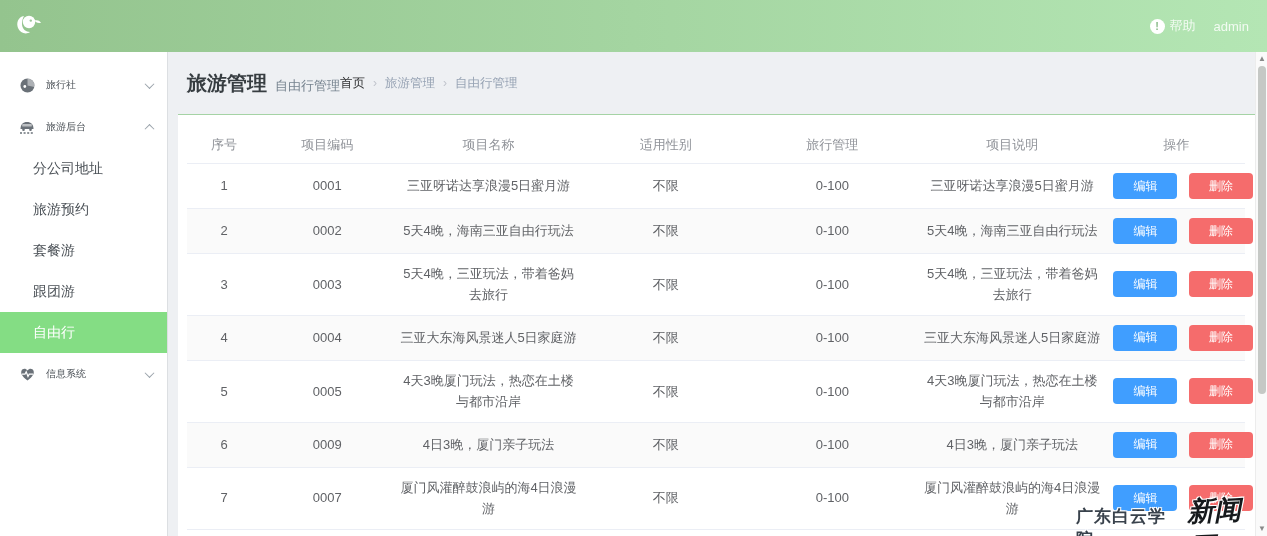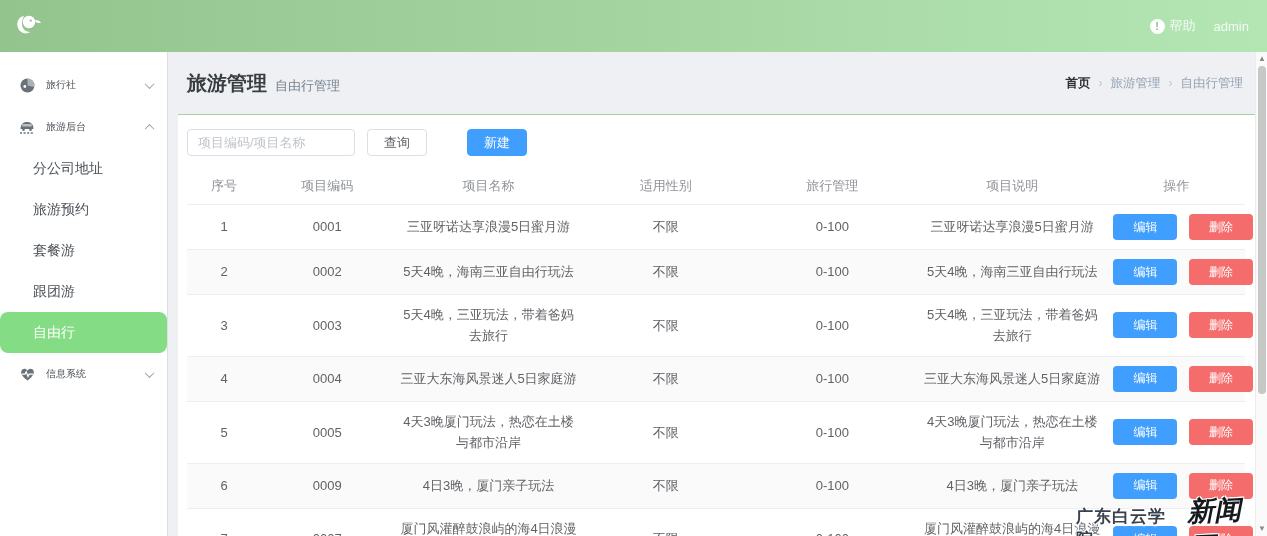--- a/index.html
+++ b/index.html
@@ -20,28 +20,28 @@
   .content { flex:1; min-width:0; }
 
   
   .nav-item { height:42px; display:flex; align-items:center; padding:0 14px 0 18px; color:#4a5056; cursor:pointer; }
   .nav-item .icon { width:18px; height:18px; margin-right:10px; display:flex; align-items:center; justify-content:center; }
   .nav-item .lbl { flex:1; font-size:10px; }
   .chev { width:7px; height:7px; border-right:1.5px solid #9aa3ab; border-bottom:1.5px solid #9aa3ab; }
   .chev-down { transform:rotate(45deg) translate(-1px,-1px); }
   .chev-up { transform:rotate(-135deg) translate(-1px,-1px); }
   .sub-item { height:41px; display:flex; align-items:center; padding-left:33px; color:#4a5056; font-size:14px; cursor:pointer; }
-  .sub-item.active { background:#84dd84; color:#fff;border-radius:8px; }
-
-  
-  .page-head { height:62px; display:flex; align-items:center; justify-content:space-between; padding:0 24px 0 19px; }
+  .sub-item.active { background:#84dd84; color:#fff; }
+
+  
+  .page-head { height:62px; display:flex; align-items:center; padding:0 24px 0 19px; }
   .page-title { font-size:20px; color:#373d41; font-weight:bold; }
   .page-sub { font-size:13px; color:#76838f; margin-left:8px; font-weight:normal; }
   .breadcrumb { display:flex; align-items:center; gap:8px; font-size:12.5px; color:#97a3b4; }
-  .breadcrumb .bc-home { color:#303133; font-weight:bold; cursor:pointer; }
+  .breadcrumb .bc-home { color:#303133; font-weight:normal; cursor:pointer; }
   .breadcrumb .bc-mid { cursor:pointer; }
   .breadcrumb .sep { color:#c0c4cc; font-size:12px; }
 
   
   .card { background:#fff; border-top:1px solid #a5d3a5; margin:0 12px 0 10px; height:430px; padding:14px 10px 0 9px; overflow:hidden; }
   .toolbar { display:flex; align-items:center; gap:12px; margin-bottom:14px; }
   .search-input { width:168px; height:27px; border:1px solid #dcdfe6; border-radius:4px; padding:0 10px; font-size:13px; color:#606266; outline:none; }
   .search-input::placeholder { color:#c0c4cc; }
   .btn { height:27px; border-radius:4px; font-size:13px; cursor:pointer; padding:0 16px; }
   .btn-query { background:#fff; border:1px solid #dcdfe6; color:#606266; }
@@ -162,25 +162,20 @@
       <div class="breadcrumb">
         <span class="bc-home">首页</span>
         <span class="sep">›</span>
         <span class="bc-mid">旅游管理</span>
         <span class="sep">›</span>
         <span>自由行管理</span>
       </div>
     </div>
 
     <div class="card">
-      <div class="toolbar">
-        <input class="search-input" type="text" placeholder="项目编码/项目名称" style="">
-        <button class="btn btn-query">查询</button>
-        <button class="btn btn-create">新建</button>
-      </div>
 
       <table>
         <colgroup>
           <col style="width:7%">
             <col style="width:12.5%">
             <col style="width:18%">
             <col style="width:15.5%">
             <col style="width:16%">
             <col style="width:18%">
             <col style="width:13%">

